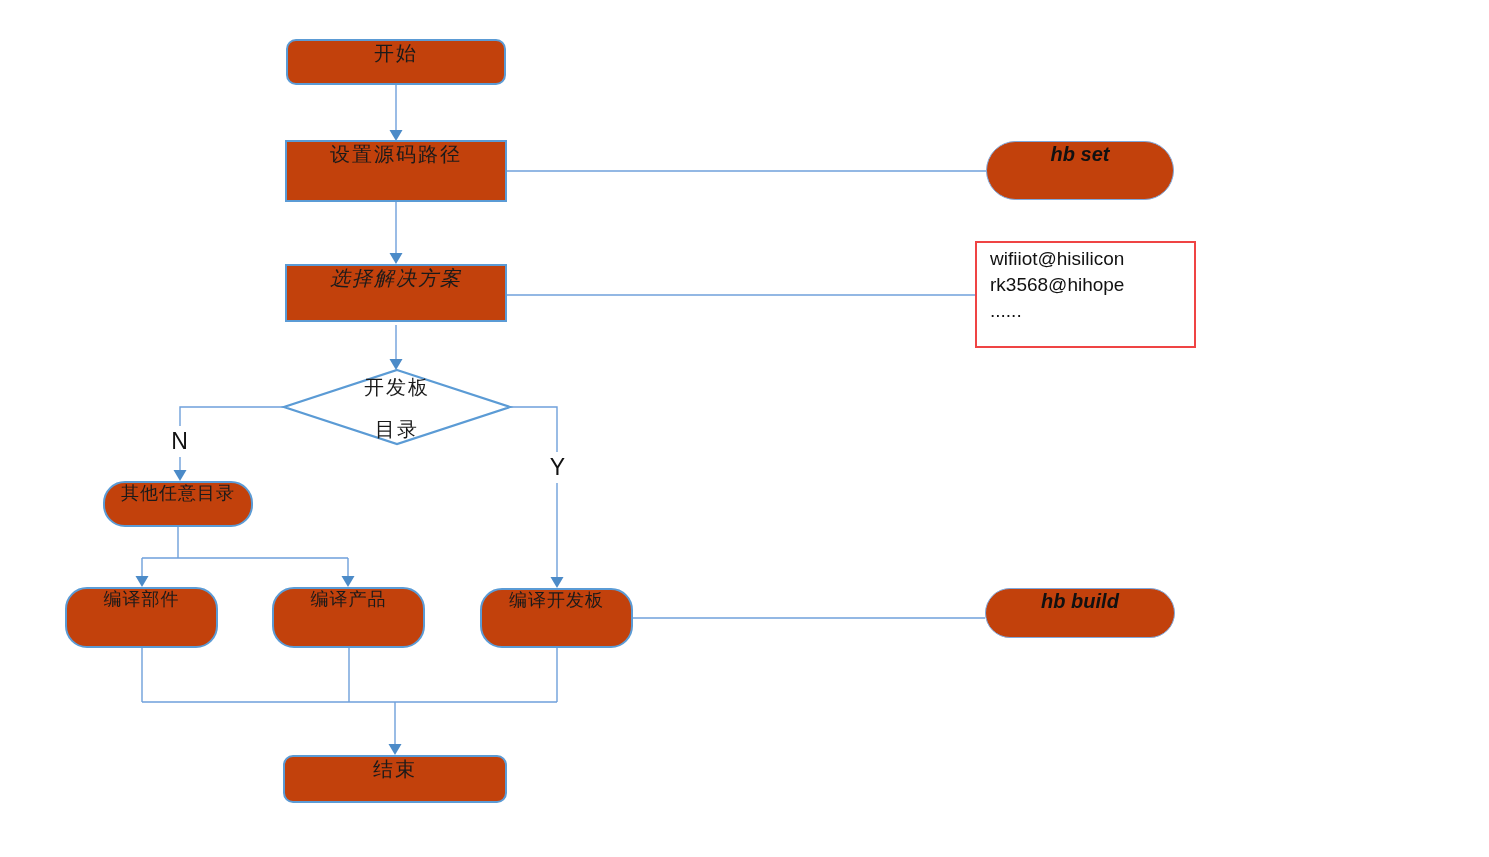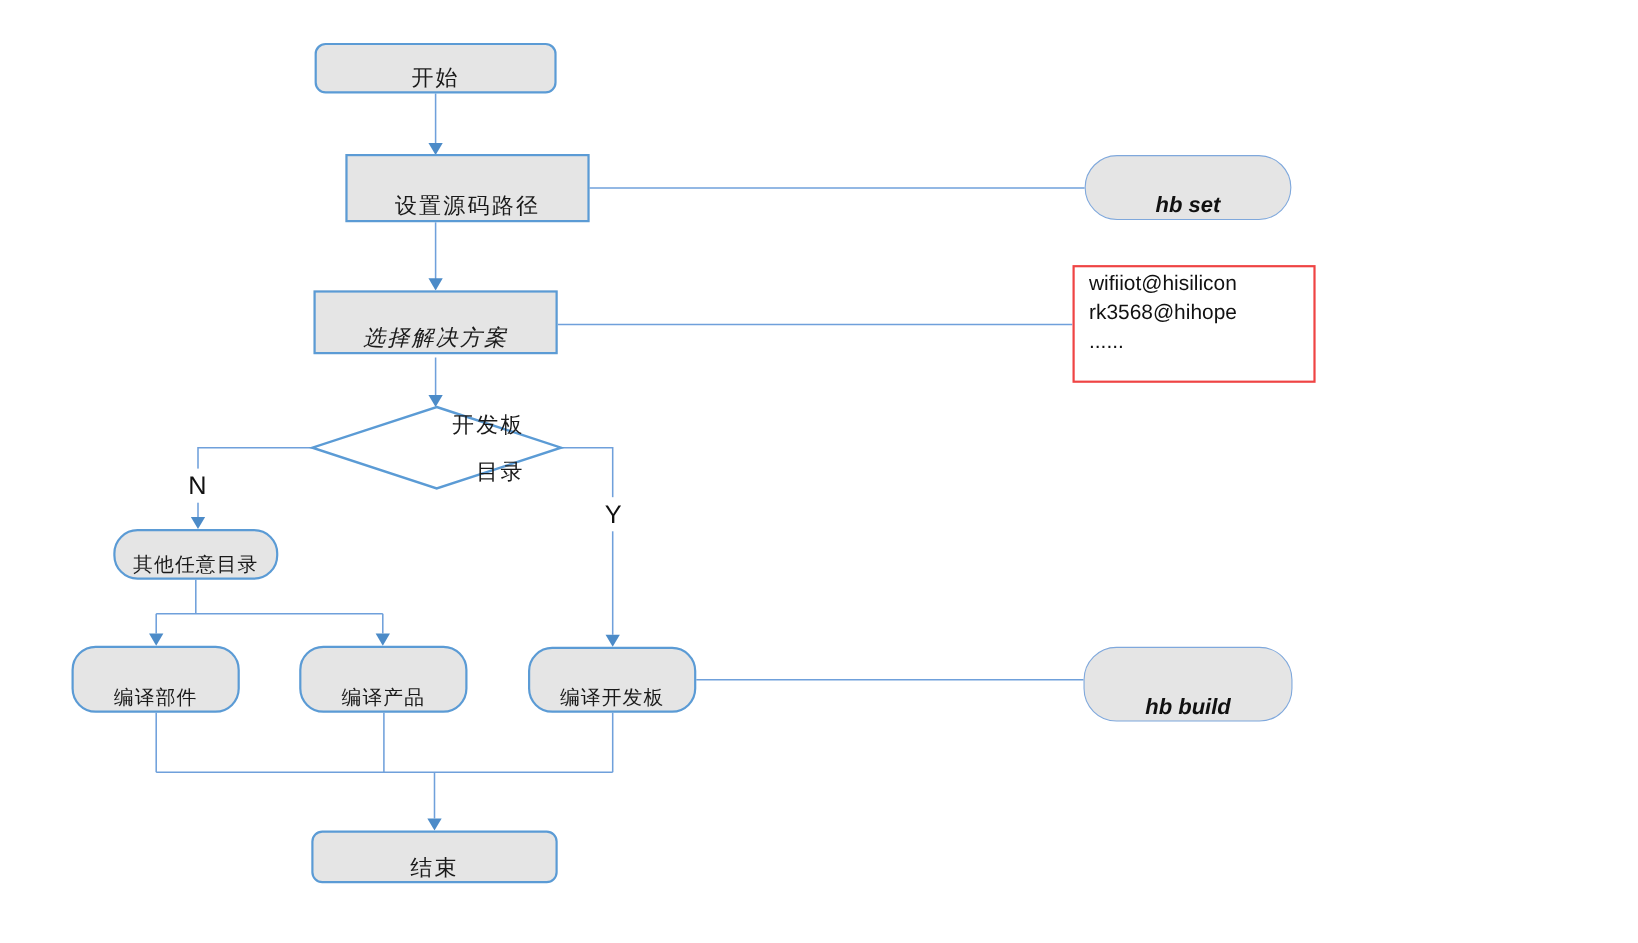--- a/index.html
+++ b/index.html
@@ -7,23 +7,23 @@
     position:relative;
     width:1489px;height:857px;
     background:#ffffff;
     overflow:hidden;
     font-family:"Liberation Serif","DejaVu Serif",serif;
     color:#1a1a1a;
   }
   .layer{position:absolute;left:0;top:0;}
   .node{
     position:absolute;
-    display:flex;align-items:flex-end;justify-content:center;
+    display:flex;align-items:flex-start;justify-content:center;
     box-sizing:border-box;
-    background:#e5e5e5;
+    background:#c2410c;
     font-size:20px;
     letter-spacing:2px;
     text-align:center;
     line-height:1.2;
   }
   .proc{border:2.5px solid #5B9BD5;}
   .term{border:2px solid #5B9BD5;border-radius:10px;}
   .small{font-size:18px;letter-spacing:1px;border-radius:22px;}
   .oval{
     border:1.6px solid #7FA8DC;border-radius:30px;
@@ -33,21 +33,21 @@
   }
   .textbox{
     position:absolute;box-sizing:border-box;
     border:2px solid #ef4444;background:#fff;
     font-family:"Liberation Sans","DejaVu Sans",sans-serif;
     font-size:19px;line-height:26px;color:#111;
     padding:3px 0 0 13px;
   }
   .diamond-label{
     position:absolute;
-    display:flex;flex-direction:column;align-items:flex-end;justify-content:center;
+    display:flex;flex-direction:column;align-items:center;justify-content:center;
     font-size:20px;letter-spacing:2px;line-height:26px;
     background:transparent;text-align:center;gap:16px;
   }
   .branch-label{
     position:absolute;
     background:#ffffff;
     font-family:"Liberation Sans","DejaVu Sans",sans-serif;
     font-size:23px;color:#111;
     display:flex;align-items:center;justify-content:center;
   }
@@ -80,21 +80,21 @@
       <polygon points="550.5,577 563.5,577 557,588"></polygon>
       <polygon points="388.5,744 401.5,744 395,755"></polygon>
     </g>
     <polygon points="397,370 510,407 397,444 284,407" fill="#ffffff" stroke="#5B9BD5" stroke-width="2.2"></polygon>
   </svg>
 
   <div class="node term" style="left:286px;top:39px;width:220px;height:46px;">
     <span>开始</span>
   </div>
 
-  <div class="node proc" style="left:285px;top:140px;width:222px;height:62px;margin-left:29px;">
+  <div class="node proc" style="left:285px;top:140px;width:222px;height:62px;">
     <span>设置源码路径</span>
   </div>
 
   <div class="node proc" style="left:285px;top:264px;width:222px;height:58px;font-style:italic;">
     <span>选择解决方案</span>
   </div>
 
   <div class="diamond-label" style="left:317px;top:380px;width:160px;height:56px;">
     <span>开发板</span>
     <span>目录</span>
@@ -125,21 +125,21 @@
   </div>
 
   <div class="node term" style="left:283px;top:755px;width:224px;height:48px;">
     <span>结束</span>
   </div>
 
   <div class="node oval" style="left:986px;top:141px;width:188px;height:59px;">
     <span>hb set</span>
   </div>
 
-  <div class="node oval" style="left:985px;top:588px;width:190px;height:68px;">
+  <div class="node oval" style="left:985px;top:588px;width:190px;height:50px;">
     <span>hb build</span>
   </div>
 
   <div class="textbox" style="left:975px;top:241px;width:221px;height:107px;">
     <div>wifiiot@hisilicon</div>
     <div>rk3568@hihope</div>
     <div>......</div>
   </div>
 
 </div>

